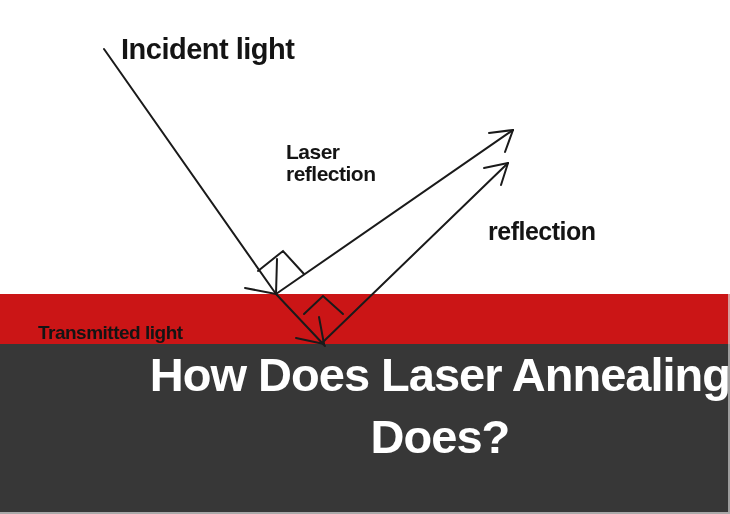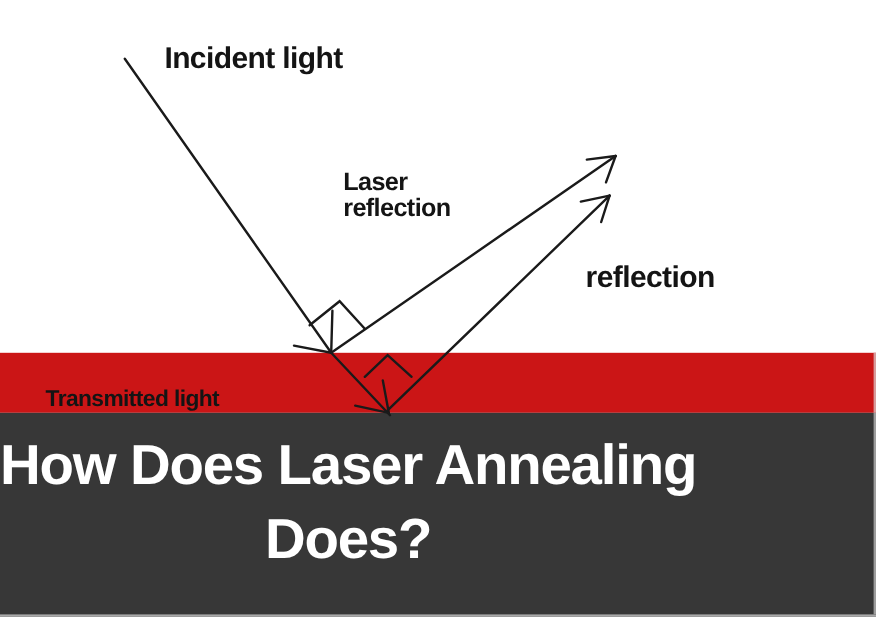--- a/index.html
+++ b/index.html
@@ -19,22 +19,21 @@
     color:var(--label-black);
   }
   
   .layer-red{
     position:absolute;left:0;top:294px;width:730px;height:50px;
     background:var(--layer-red);
   }
   .substrate{
     position:absolute;left:0;top:344px;width:730px;height:170px;
     background:var(--substrate-gray);
-    display:flex;flex-direction:column;align-items:flex-start;
-    padding-top:12px;
+    display:flex;flex-direction:column;align-items:flex-end;
   }
   
   .edge-bottom{position:absolute;left:0;top:512px;width:730px;height:2px;background:#a9a9a9;}
   .edge-right-red{position:absolute;left:728px;top:294px;width:2px;height:50px;background:#d89c9c;}
   .edge-right-dark{position:absolute;left:728px;top:344px;width:2px;height:168px;background:#9d9d9d;}
   
   svg.rays{position:absolute;left:0;top:0;width:730px;height:514px;}
   svg.rays path{
     stroke:var(--ray-black);
     stroke-width:2;
@@ -43,21 +42,21 @@
     stroke-linejoin:miter;
   }
   
   .lbl{
     position:absolute;
     font-weight:700;
     letter-spacing:-0.5px;
     color:var(--label-black);
     white-space:nowrap;
   }
-  .lbl-incident{left:137px;top:36px;font-size:25px;line-height:26px;}
+  .lbl-incident{left:121px;top:36px;font-size:29px;line-height:26px;}
   .lbl-first{left:286px;top:141px;font-size:21px;line-height:22px;}
   .lbl-second{left:488px;top:219px;font-size:25px;line-height:24px;}
   .lbl-transmitted{left:38px;top:320px;font-size:19px;line-height:26px;}
   
   .title{
     color:var(--title-white);
     font-size:47px;
     line-height:62px;
     font-weight:700;
     letter-spacing:-1px;

